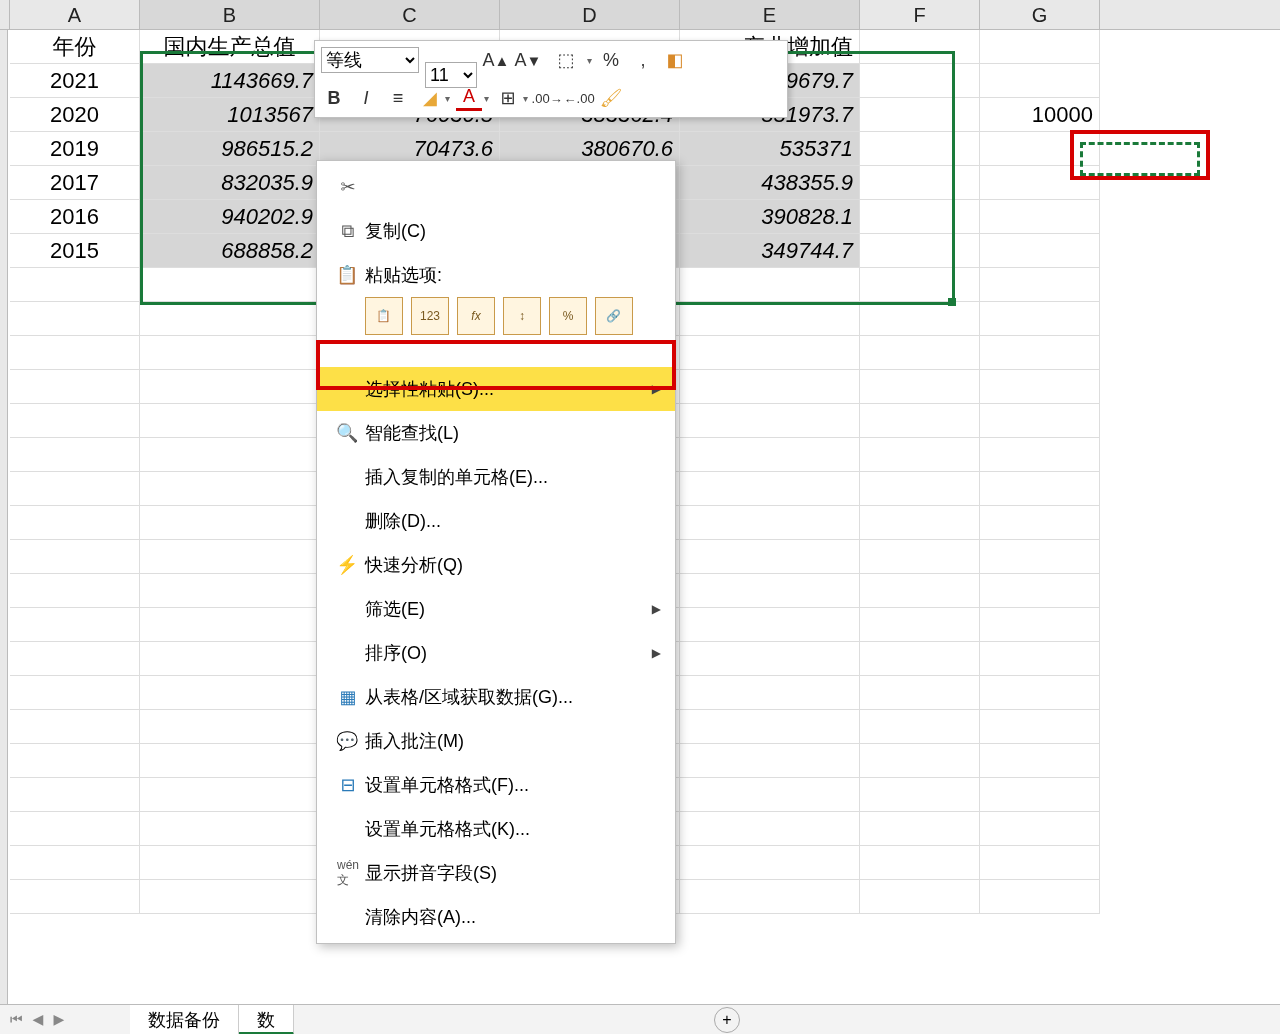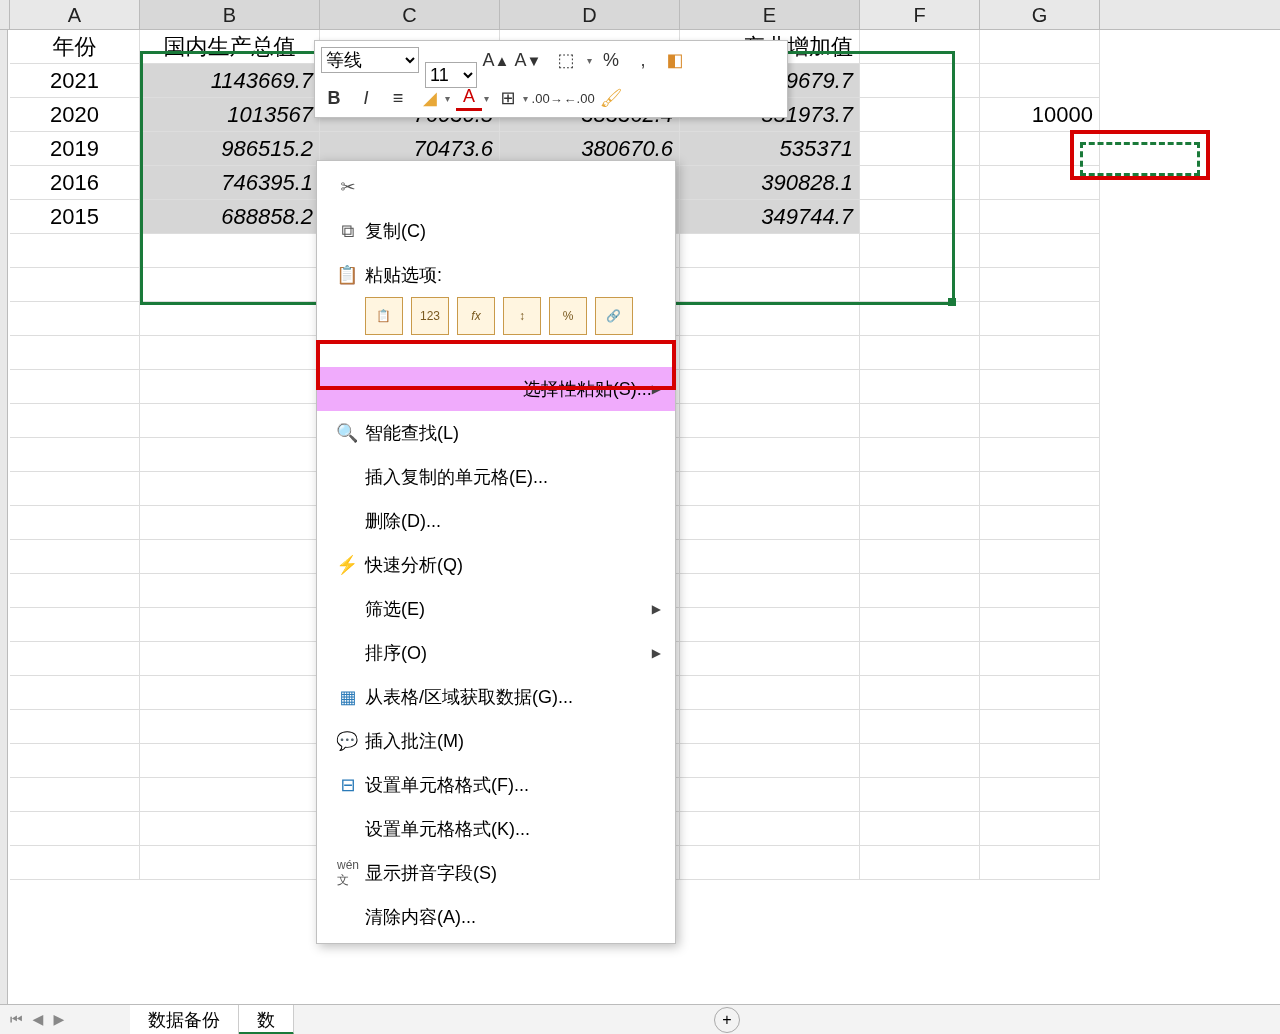--- a/index.html
+++ b/index.html
@@ -33,21 +33,21 @@
 .minitb select, .minitb input { height: 26px; font-size: 18px; border: 1px solid #aaa; background: #fff; }
 .fontbox { width: 98px; }
 .sizebox { width: 52px; margin-top: 29px; }
 .tbico { width: 26px; height: 26px; display: flex; align-items: center; justify-content: center; font-size: 18px; color: #333; cursor: pointer; }
 .tbico.wide { width: 38px; }
 .dd { font-size: 10px; color: #666; margin-left: -4px; }
 
 
 .ctx { position: absolute; top: 160px; left: 316px; width: 360px; background: #fff; border: 1px solid #c0c0c0; box-shadow: 3px 3px 10px rgba(0,0,0,.25); z-index: 30; padding: 4px 0; font-size: 18px; }
 .ctx .mi { display: flex; align-items: center; height: 44px; padding: 0 14px; cursor: pointer; }
-.ctx .mi.hi { background: #f0abfc; text-align: right; }
+.ctx .mi.hi { background: #fde047; }
 .ctx .mi .mico { width: 34px; display: flex; align-items: center; justify-content: center; color: #555; }
 .ctx .mi .mlabel { flex: 1; }
 .ctx .mi .marrow { font-size: 12px; color: #444; }
 .ctx .pasteopt { height: 70px; padding: 0 14px 0 48px; display: flex; align-items: flex-start; gap: 8px; }
 .ctx .pbtn { width: 38px; height: 38px; border: 1px solid #c99a4a; background: #fff5e0; display: flex; align-items: center; justify-content: center; font-size: 12px; color: #7a5a20; cursor: pointer; }
 
 
 .tabs { position: absolute; bottom: 0; left: 0; right: 0; height: 30px; background: #f3f3f3; border-top: 1px solid #bbb; display: flex; align-items: center; }
 .tabs .scroll { width: 130px; display: flex; gap: 10px; padding-left: 10px; }
 .tabs .scroll span { color: #888; cursor: pointer; font-size: 14px; }
@@ -111,22 +111,32 @@
     <div class="cell hdr" style="width:130px">2019</div>
     <div class="cell num sel" style="width:180px">986515.2</div>
     <div class="cell num sel" style="width:180px">70473.6</div>
     <div class="cell num sel" style="width:180px">380670.6</div>
     <div class="cell num sel" style="width:180px">535371</div>
     <div class="cell" style="width:120px"></div>
     <div class="cell" style="width:120px"></div>
   </div>
   <div class="row">
     <div style="width:10px"></div>
+    <div class="cell hdr" style="width:130px">2017</div>
+    <div class="cell num sel" style="width:180px">832035.9</div>
+    <div class="cell num sel" style="width:180px"></div>
+    <div class="cell num sel" style="width:180px">580.5</div>
+    <div class="cell num sel" style="width:180px">438355.9</div>
+    <div class="cell" style="width:120px"></div>
+    <div class="cell" style="width:120px"></div>
+  </div>
+  <div class="row">
+    <div style="width:10px"></div>
     <div class="cell hdr" style="width:130px">2016</div>
-    <div class="cell num sel" style="width:180px">746395.1</div>
+    <div class="cell num sel" style="width:180px">940202.9</div>
     <div class="cell num sel" style="width:180px"></div>
     <div class="cell num sel" style="width:180px">427.8</div>
     <div class="cell num sel" style="width:180px">390828.1</div>
     <div class="cell" style="width:120px"></div>
     <div class="cell" style="width:120px"></div>
   </div>
   <div class="row">
     <div style="width:10px"></div>
     <div class="cell hdr" style="width:130px">2015</div>
     <div class="cell num sel" style="width:180px">688858.2</div>

